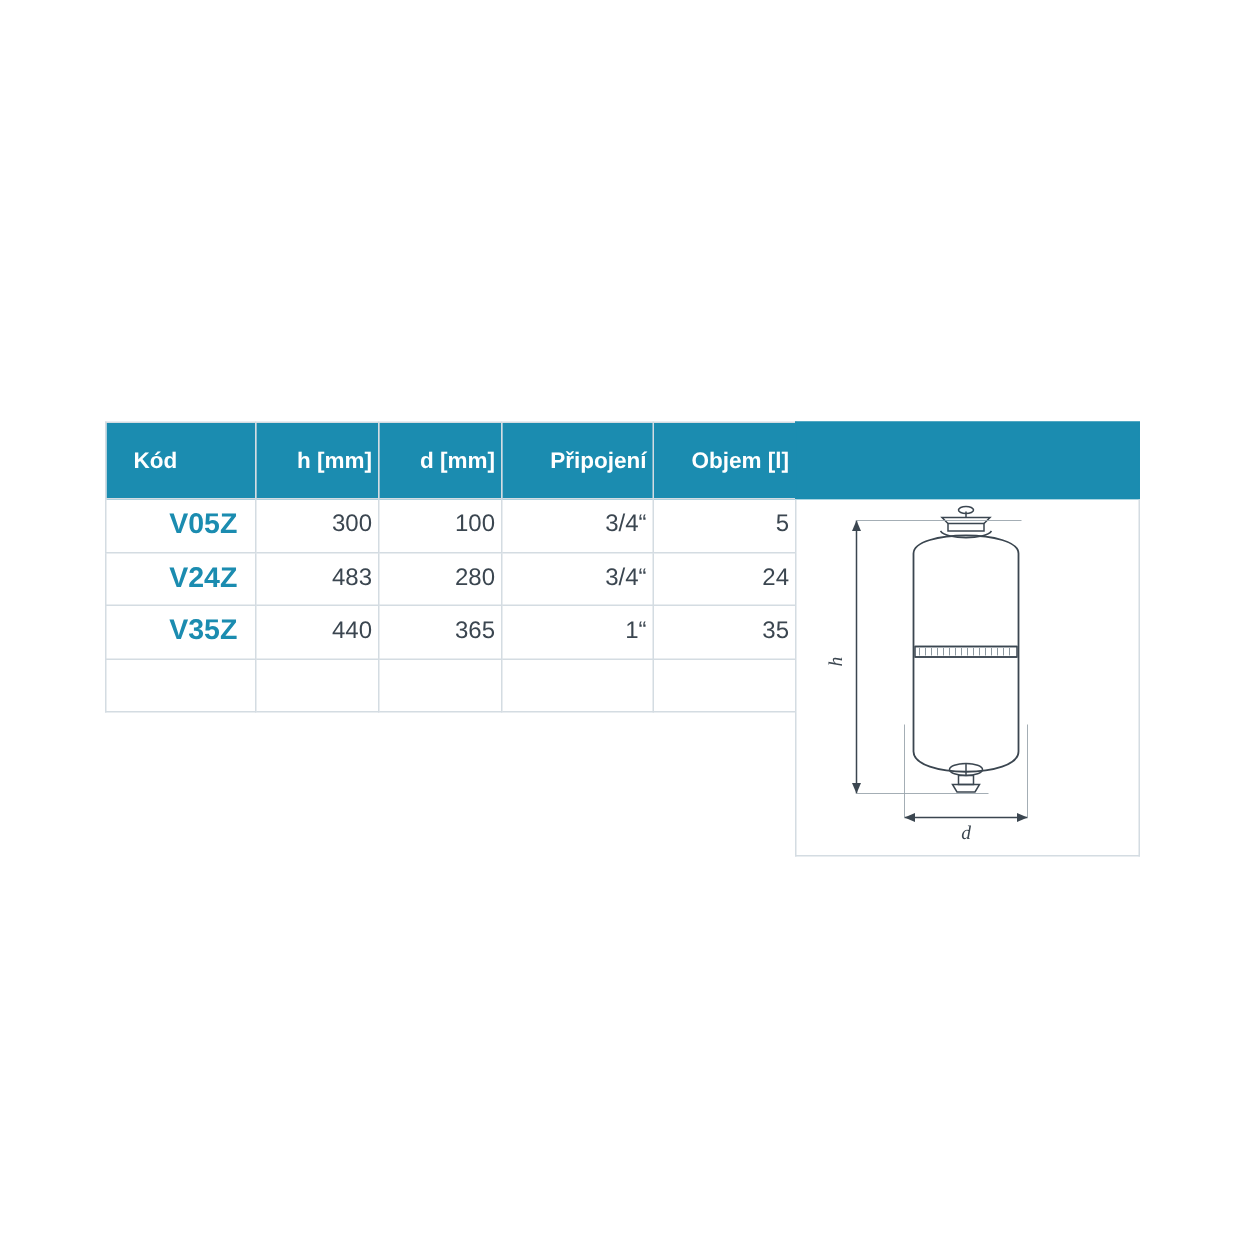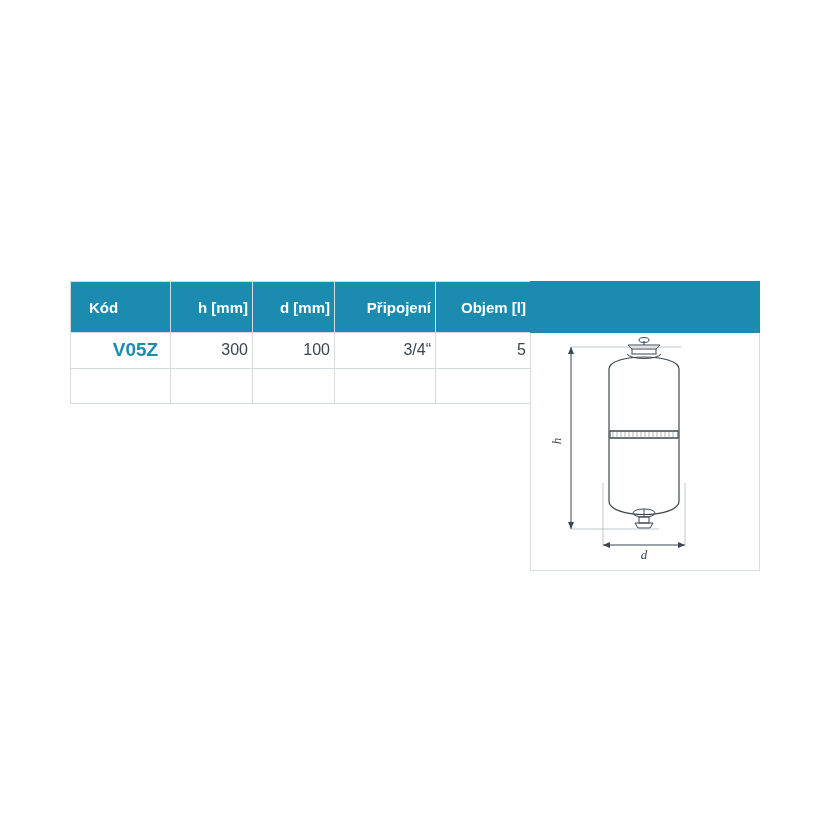--- a/index.html
+++ b/index.html
@@ -128,20 +128,34 @@
         <th>Objem [l]</th>
       </tr>
     </thead>
     <tbody>
       <tr>
         <td class="code">V05Z</td>
         <td>300</td>
         <td>100</td>
         <td>3/4“</td>
         <td>5</td>
+      </tr>
+      <tr>
+        <td class="code">V24Z</td>
+        <td>483</td>
+        <td>280</td>
+        <td>3/4“</td>
+        <td>24</td>
+      </tr>
+      <tr>
+        <td class="code">V35Z</td>
+        <td>440</td>
+        <td>365</td>
+        <td>1“</td>
+        <td>35</td>
       </tr>
       <tr class="empty">
         <td class="code"></td>
         <td></td>
         <td></td>
         <td></td>
         <td></td>
       </tr>
     </tbody>
   </table>

